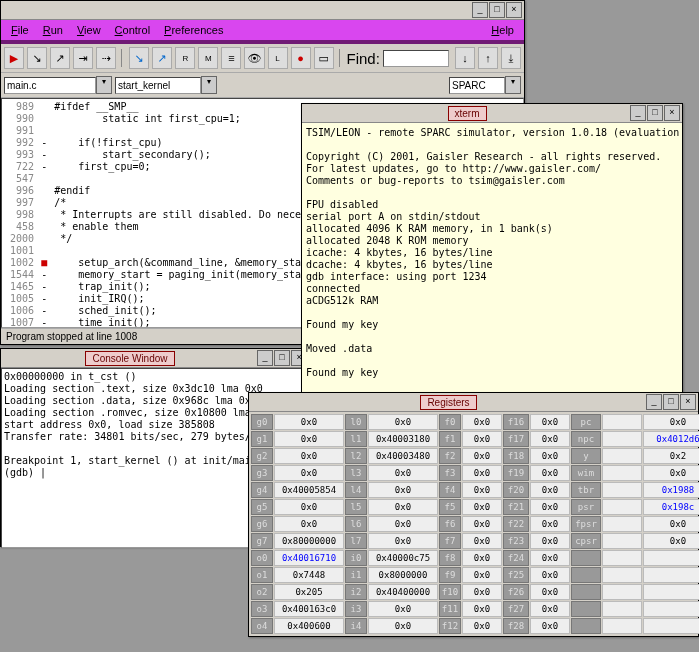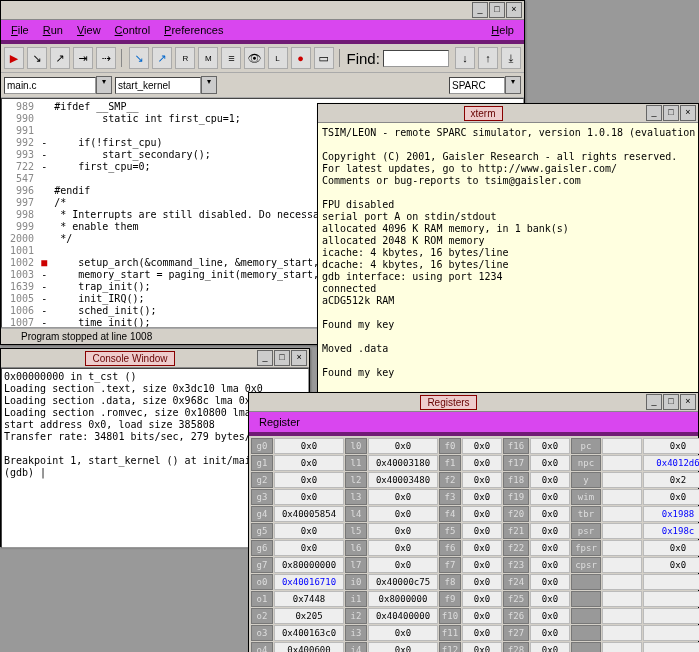--- a/index.html
+++ b/index.html
@@ -12,21 +12,21 @@
 .mi{padding:2px 6px;font-size:11px;cursor:pointer}
 .mi u{text-decoration:underline}
 .toolbar{display:flex;gap:3px;padding:3px;border-bottom:1px solid #aaa;background:#d4d0c8;align-items:center}
 .tb-ic{width:20px;height:20px;border:1px solid #aaa;background:#ddd;cursor:pointer;display:flex;align-items:center;justify-content:center;font-size:11px}
 .tsep{width:2px;height:18px;border-left:1px solid #888;margin:0 2px}
 .fld{border:1px inset #999;background:#fff;padding:2px;font-size:10px}
 .combo{display:flex;align-items:flex-end}
 .combo .fld{min-width:50px}
 .cbtn{width:14px;height:16px;background:#ccc;border:1px solid #666;font-size:8px;text-align:center;cursor:pointer}
 .code{font-family:monospace;font-size:10px;background:#fff;padding:2px;overflow:auto;border:1px inset #999;white-space:pre;line-height:12px}
-.status{background:#d4d0c8;border-top:1px solid #aaa;padding:2px 20px;font-size:10px}
+.status{background:#d4d0c8;border-top:1px solid #aaa;padding:2px 5px;font-size:10px}
 .xterm-body{background:#ffffe0;font-family:monospace;font-size:10px;padding:4px;white-space:pre;line-height:12px;overflow:hidden}
 .regtbl{display:grid;grid-template-columns:22px 70px 22px 70px 22px 40px 26px 40px 30px 40px 70px;gap:1px;padding:2px;font-family:monospace;font-size:9px}
 .rc{background:#999;color:#ddd;text-align:center;padding:2px 1px;border:1px solid #777}
 .rv{background:#eee;text-align:center;padding:2px 1px;border:1px solid #bbb}
 .rvb{color:#00f}
 .gut{display:inline-block;width:8px;text-align:center}
 </style>
 </head>
 <body>
 
@@ -91,26 +91,26 @@
   <div class="code" id="code-area" style="height:224px"><span style="color:#888">  989</span> <span class="gut"> </span> #ifdef __SMP__
 <span style="color:#888">  990</span> <span class="gut"> </span>         static int first_cpu=1;
 <span style="color:#888">  991</span> <span class="gut"> </span> 
 <span style="color:#888">  992</span> <span class="gut">-</span>     if(!first_cpu)
 <span style="color:#888">  993</span> <span class="gut">-</span>         start_secondary();
 <span style="color:#888">  722</span> <span class="gut">-</span>     first_cpu=0;
 <span style="color:#888">  547</span> <span class="gut"> </span> 
 <span style="color:#888">  996</span> <span class="gut"> </span> #endif
 <span style="color:#888">  997</span> <span class="gut"> </span> /*
 <span style="color:#888">  998</span> <span class="gut"> </span>  * Interrupts are still disabled. Do necessary setups, then
-<span style="color:#888">  999</span> <span class="gut"> </span>  * enable them
+<span style="color:#888">  458</span> <span class="gut"> </span>  * enable them
 <span style="color:#888"> 2000</span> <span class="gut"> </span>  */
 <span style="color:#888"> 1001</span> <span class="gut"> </span> 
 <span style="color:#888"> 1002</span> <span class="gut" style="color:#c00">■</span>     setup_arch(&amp;command_line, &amp;memory_start, &amp;memory_end);
-<span style="color:#888"> 1003</span> <span class="gut">-</span>     memory_start = paging_init(memory_start,memory_end);
-<span style="color:#888"> 1639</span> <span class="gut">-</span>     trap_init();
+<span style="color:#888"> 1544</span> <span class="gut">-</span>     memory_start = paging_init(memory_start,memory_end);
+<span style="color:#888"> 1465</span> <span class="gut">-</span>     trap_init();
 <span style="color:#888"> 1005</span> <span class="gut">-</span>     init_IRQ();
 <span style="color:#888"> 1006</span> <span class="gut">-</span>     sched_init();
 <span style="color:#888"> 1007</span> <span class="gut">-</span>     time_init();
   
   #ifdef CONFIG_MODULES
       init_modules();
   #endif
   #ifdef CONFIG_PROFILE
       if (!prof_shift)
   #ifdef CONFIG_PROFILE_SHIFT
@@ -134,21 +134,21 @@
 Loading section .text, size 0x3dc10 lma 0x0
 Loading section .data, size 0x968c lma 0x40000000
 Loading section .romvec, size 0x10800 lma 0x3dc10
 start address 0x0, load size 385808
 Transfer rate: 34801 bits/sec, 279 bytes/write.
 
 Breakpoint 1, start_kernel () at init/main.c:1002
 (gdb) |</div>
 </div>
 
-<div class="win" style="left:317px;top:103px;width:380px;height:287px">
+<div class="win" style="left:301px;top:103px;width:380px;height:287px">
   <div class="tbar">
     <span style="flex:1"></span>
     <span class="tbox">xterm</span>
     <span style="flex:1"></span>
     <div class="tctl">
       <div class="tbtn">_</div>
       <div class="tbtn">□</div>
       <div class="tbtn">×</div>
     </div>
   </div>
@@ -185,23 +185,20 @@
   <div class="tbar">
     <span style="flex:1"></span>
     <span class="tbox">Registers</span>
     <span style="flex:1"></span>
     <div class="tctl">
       <div class="tbtn">_</div>
       <div class="tbtn">□</div>
       <div class="tbtn">×</div>
     </div>
   </div>
-  <div class="mbar">
-    <span class="mi"><span>Register</span></span>
-  </div>
   <div class="regtbl" id="reg-tbl">
       <div class="rc">g0</div>
       <div class="rv">0x0</div>
       <div class="rc">l0</div>
       <div class="rv">0x0</div>
       <div class="rc">f0</div>
       <div class="rv">0x0</div>
       <div class="rc">f16</div>
       <div class="rv">0x0</div>
       <div class="rc">pc</div>

